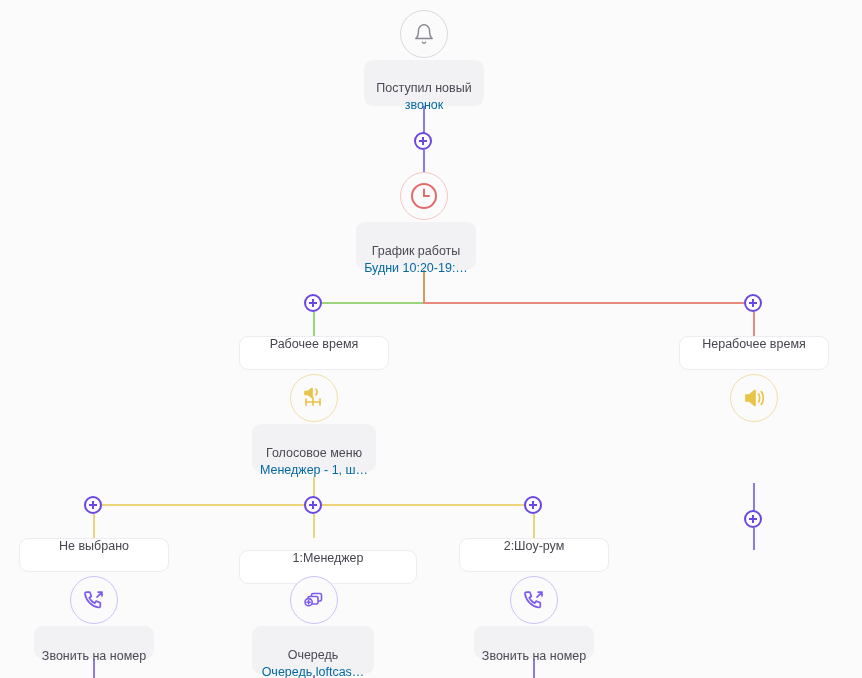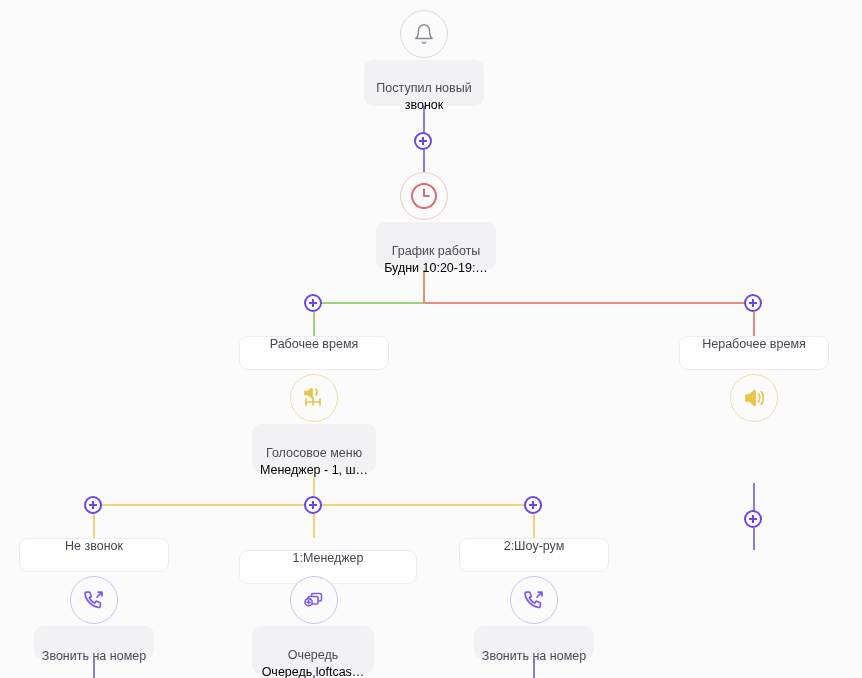--- a/index.html
+++ b/index.html
@@ -37,21 +37,21 @@
   }
   .icon-circle svg { display: block; }
 
   
   .chip {
     position: absolute; background: #f2f2f4; border-radius: 9px;
     display: flex; flex-direction: column; align-items: center; justify-content: center;
     padding: 7px 12px; z-index: 5; text-align: center;
   }
   .chip .t1 { font-size: 12.5px; color: #4a4a55; line-height: 17px; white-space: nowrap; margin-top: 28px; }
-  .chip .t2 { font-size: 12.5px; color: #000000; line-height: 17px; white-space: nowrap; }
+  .chip .t2 { font-size: 12.5px; color: #0369a1; line-height: 17px; white-space: nowrap; }
 
   
   .obox {
     position: absolute; background: #ffffff; border: 1px solid #ececf1;
     border-radius: 9px; display: flex; align-items: flex-start; justify-content: center;
     z-index: 5;
   }
   .obox span { font-size: 12.5px; color: #45454f; white-space: nowrap; }
 </style>
 </head>
@@ -105,21 +105,21 @@
     <span class="t1">Поступил новый</span>
     <span class="t2">звонок</span>
   </div>
 
   <div class="icon-circle" style="left:400px; top:172px; border:1px solid #f2c9c6;">
     <svg width="34" height="34" viewBox="0 0 34 34" fill="none">
       <circle cx="17" cy="17" r="12" stroke="#e06c6c" stroke-width="2"></circle>
       <path d="M17 10.5V17h5" stroke="#e06c6c" stroke-width="2" stroke-linecap="round"></path>
     </svg>
   </div>
-  <div class="chip" style="left:376px; top:222px; width:120px; height:48px;">
+  <div class="chip" style="left:356px; top:222px; width:120px; height:48px;">
     <span class="t1">График работы</span>
     <span class="t2">Будни 10:20-19:…</span>
   </div>
 
   <div class="obox" style="left:239px; top:336px; width:150px; height:34px;">
     <span>Рабочее время</span>
   </div>
   <div class="obox" style="left:679px; top:336px; width:150px; height:34px;">
     <span>Нерабочее время</span>
   </div>
@@ -138,21 +138,21 @@
 
   <div class="icon-circle" style="left:730px; top:374px; border:1px solid #f0dfa6;">
     <svg width="26" height="26" viewBox="0 0 26 26" fill="none" stroke="#e8c44a" stroke-width="1.7" stroke-linecap="round" stroke-linejoin="round">
       <path d="M5 10h3.5L14 5.5v15L8.5 16H5z" fill="#e8c44a" stroke="#e8c44a"></path>
       <path d="M17.5 9.2c1.5 1.6 1.5 6 0 7.6"></path>
       <path d="M20.3 6.6c2.6 2.8 2.6 10 0 12.8"></path>
     </svg>
   </div>
 
   <div class="obox" style="left:19px; top:538px; width:150px; height:34px;">
-    <span>Не звонок</span>
+    <span>Не выбрано</span>
   </div>
   <div class="obox" style="left:239px; top:550px; width:178px; height:34px;">
     <span>1:Менеджер</span>
   </div>
   <div class="obox" style="left:459px; top:538px; width:150px; height:34px;">
     <span>2:Шоу-рум</span>
   </div>
 
   <div class="icon-circle" style="left:70px; top:576px; border:1px solid #cfc2f5;">
     <svg width="24" height="24" viewBox="0 0 24 24" fill="none" stroke="#7c5cf0" stroke-width="1.7" stroke-linecap="round" stroke-linejoin="round">

